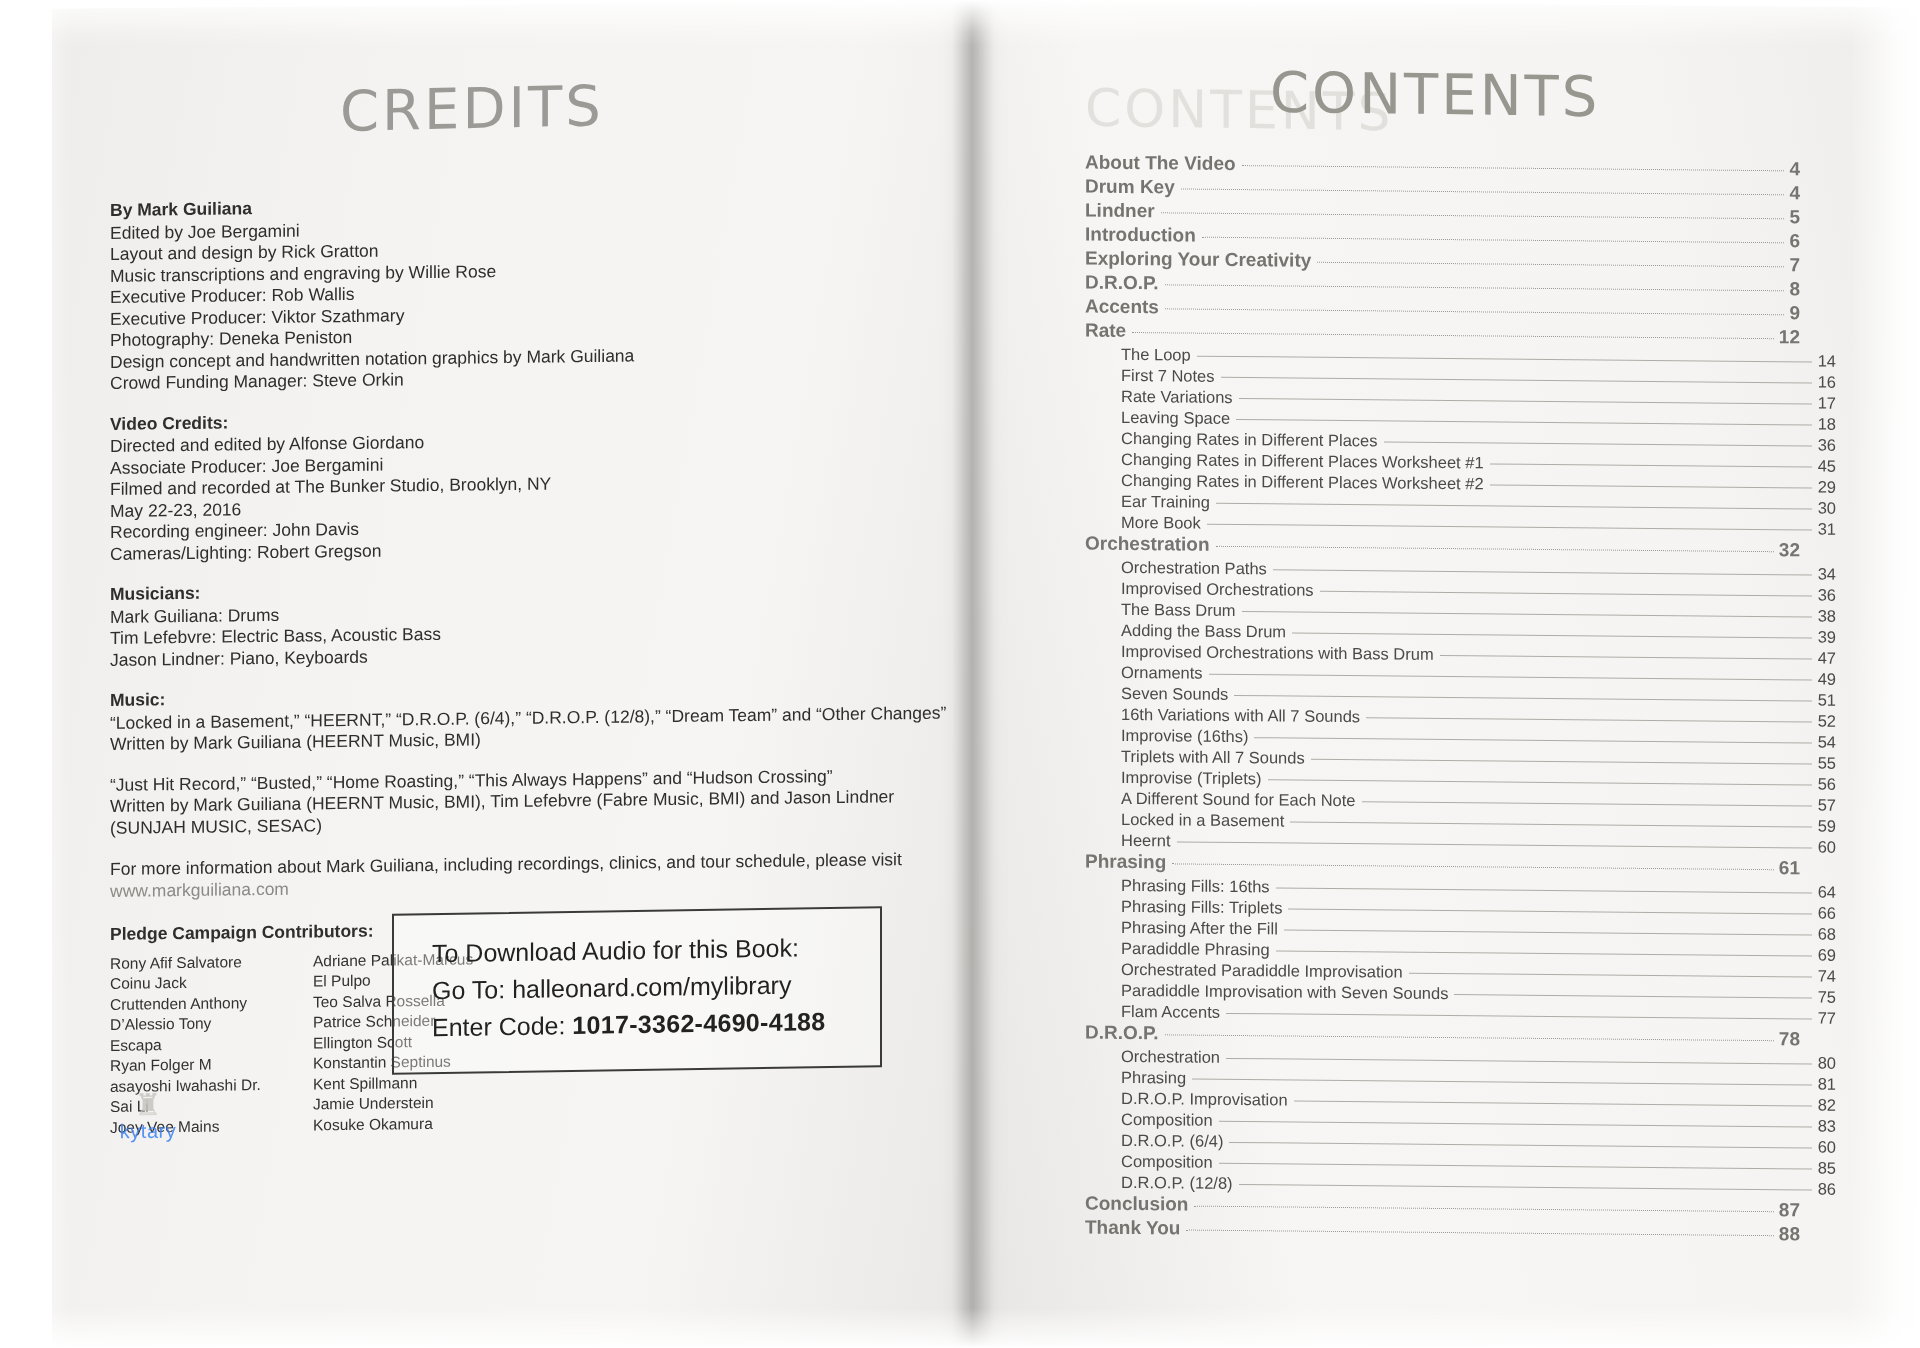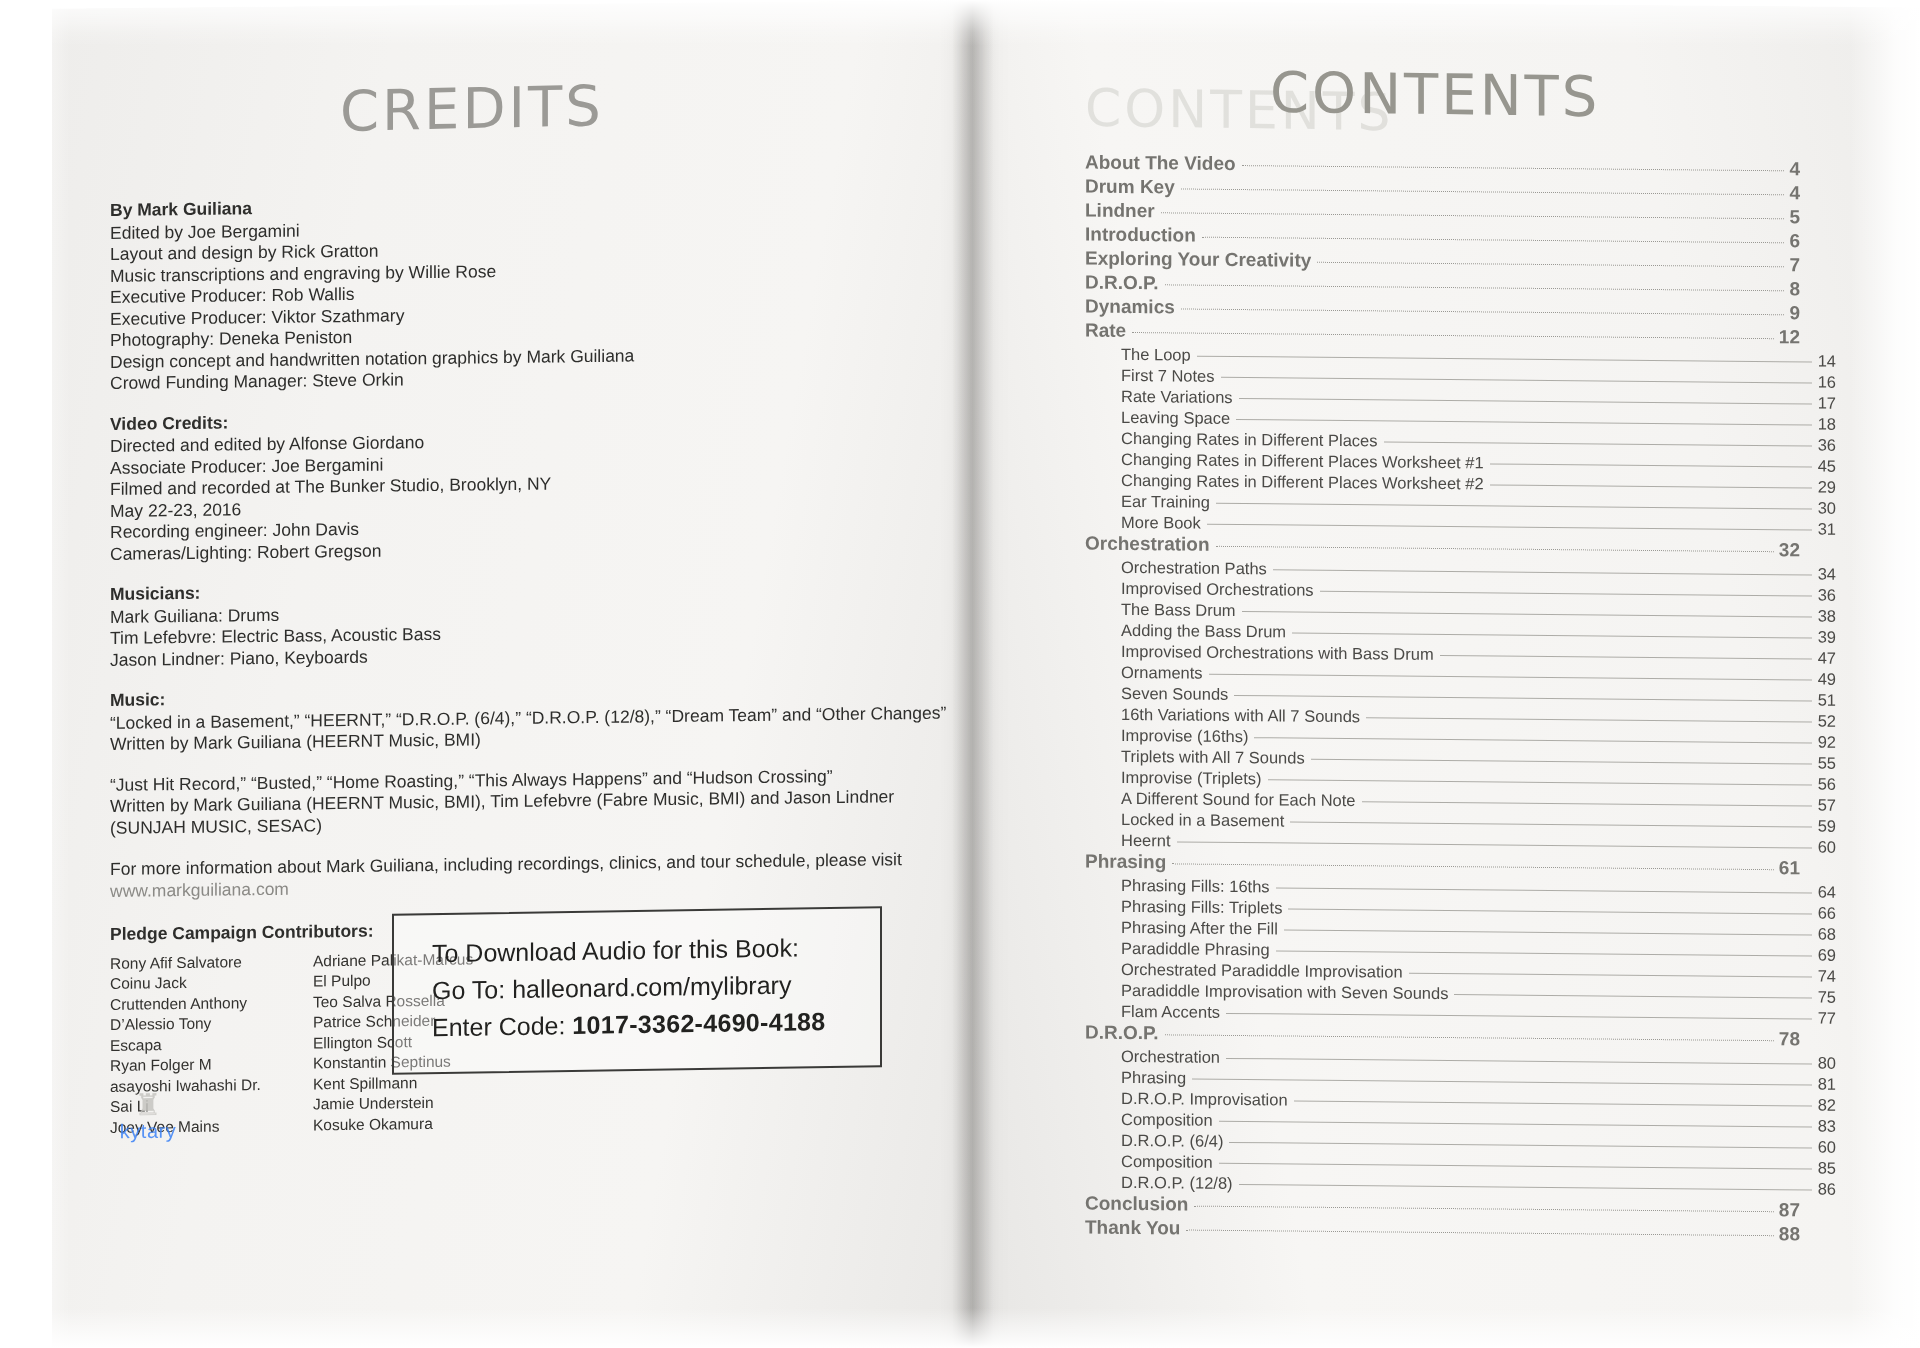--- a/index.html
+++ b/index.html
@@ -344,21 +344,21 @@
         <span class="lbl">Exploring Your Creativity</span>
         <span class="dots"></span>
         <span class="pg">7</span>
       </div>
       <div class="toc-row level1 major">
         <span class="lbl">D.R.O.P.</span>
         <span class="dots"></span>
         <span class="pg">8</span>
       </div>
       <div class="toc-row level1 major">
-        <span class="lbl">Dynamics</span>
+        <span class="lbl">Accents</span>
         <span class="dots"></span>
         <span class="pg">9</span>
       </div>
       <div class="toc-row level1 major">
         <span class="lbl">Rate</span>
         <span class="dots"></span>
         <span class="pg">12</span>
       </div>
       <div class="toc-row level2">
         <span class="lbl">The Loop</span>
@@ -446,21 +446,21 @@
         <span class="pg">51</span>
       </div>
       <div class="toc-row level2">
         <span class="lbl">16th Variations with All 7 Sounds</span>
         <span class="dots"></span>
         <span class="pg">52</span>
       </div>
       <div class="toc-row level2">
         <span class="lbl">Improvise (16ths)</span>
         <span class="dots"></span>
-        <span class="pg">92</span>
+        <span class="pg">54</span>
       </div>
       <div class="toc-row level2">
         <span class="lbl">Triplets with All 7 Sounds</span>
         <span class="dots"></span>
         <span class="pg">55</span>
       </div>
       <div class="toc-row level2">
         <span class="lbl">Improvise (Triplets)</span>
         <span class="dots"></span>
         <span class="pg">56</span>

